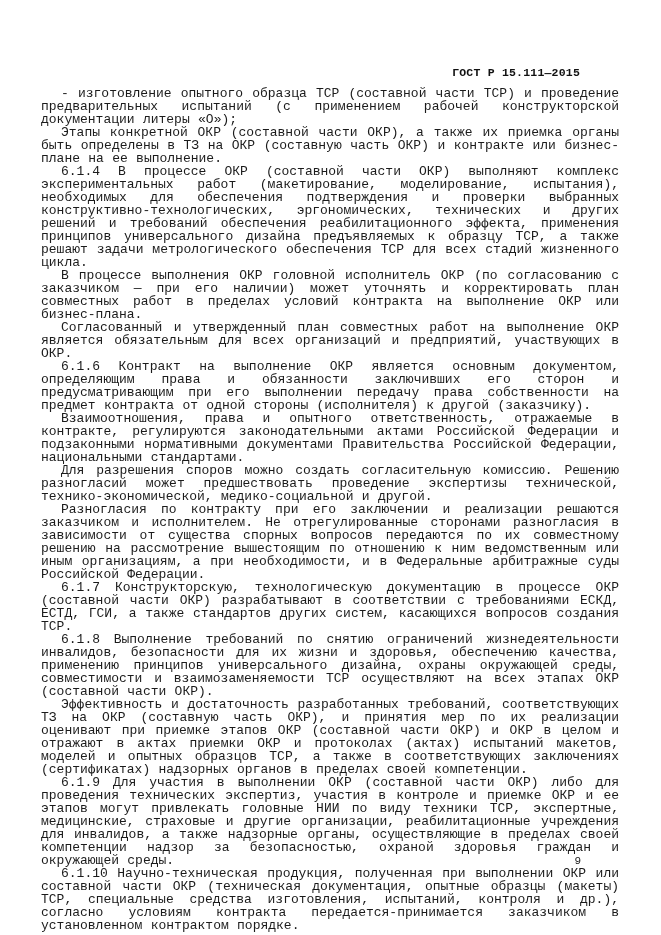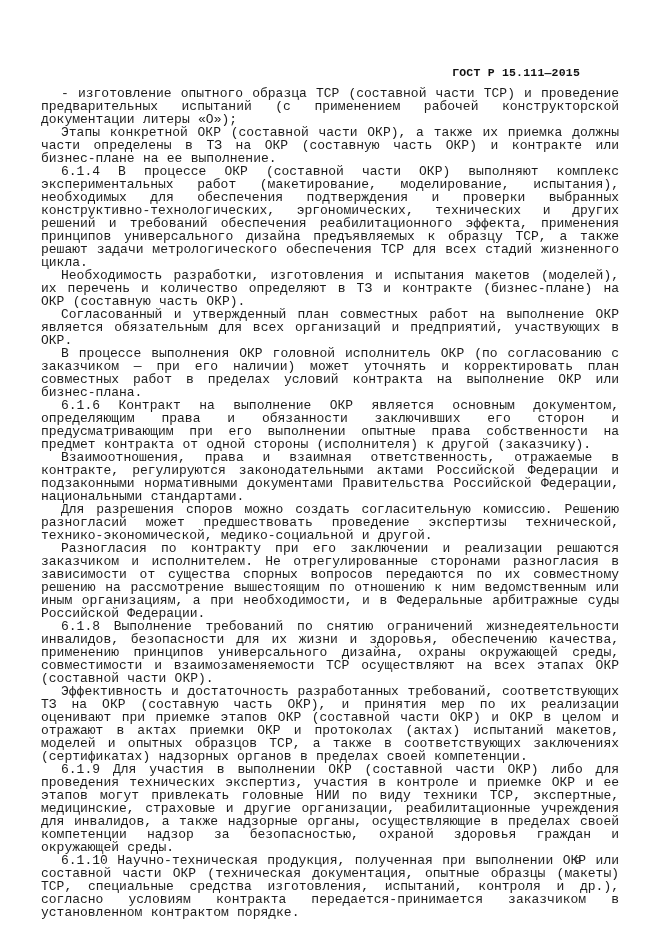--- a/index.html
+++ b/index.html
@@ -53,29 +53,29 @@
   }
 </style>
 </head>
 <body>
 
 <div class="page">
   <div class="running-header">ГОСТ Р 15.111—2015</div>
 
   <div class="body-text" id="body-text">
       <p class="para">- изготовление опытного образца ТСР (составной части ТСР) и проведение предварительных испытаний (с применением рабочей конструкторской документации литеры «О»);</p>
-      <p class="para">Этапы конкретной ОКР (составной части ОКР), а также их приемка должны части определены в ТЗ на ОКР (составную часть ОКР) и контракте или бизнес-плане на ее выполнение.</p>
+      <p class="para">Этапы конкретной ОКР (составной части ОКР), а также их приемка органы быть определены в ТЗ на ОКР (составную часть ОКР) и контракте или бизнес-плане на ее выполнение.</p>
       <p class="para">6.1.4 В процессе ОКР (составной части ОКР) выполняют комплекс экспериментальных работ (макетирование, моделирование, испытания), необходимых для обеспечения подтверждения и проверки выбранных конструктивно-технологических, эргономических, технических и других решений и требований обеспечения реабилитационного эффекта, применения принципов универсального дизайна предъявляемых к образцу ТСР, а также решают задачи метрологического обеспечения ТСР для всех стадий жизненного цикла.</p>
-      <p class="para">Необходимость разработки, изготовления и испытания макетов (моделей), их перечень и количество определяют в ТЗ и контракте (бизнес-плане) на ОКР (составную часть ОКР).</p>
+      <p class="para">В процессе выполнения ОКР головной исполнитель ОКР (по согласованию с заказчиком — при его наличии) может уточнять и корректировать план совместных работ в пределах условий контракта на выполнение ОКР или бизнес-плана.</p>
       <p class="para">Согласованный и утвержденный план совместных работ на выполнение ОКР является обязательным для всех организаций и предприятий, участвующих в ОКР.</p>
-      <p class="para">В процессе выполнения ОКР головной исполнитель ОКР (по согласованию с заказчиком — при его наличии) может уточнять и корректировать план совместных работ в пределах условий контракта на выполнение ОКР или бизнес-плана.</p>
-      <p class="para">6.1.6 Контракт на выполнение ОКР является основным документом, определяющим права и обязанности заключивших его сторон и предусматривающим при его выполнении опытные права собственности на предмет контракта от одной стороны (исполнителя) к другой (заказчику).</p>
-      <p class="para">Взаимоотношения, права и взаимная ответственность, отражаемые в контракте, регулируются законодательными актами Российской Федерации и подзаконными нормативными документами Правительства Российской Федерации, национальными стандартами.</p>
+      <p class="para">6.1.6 Контракт на выполнение ОКР является основным документом, определяющим права и обязанности заключивших его сторон и предусматривающим при его выполнении передачу права собственности на предмет контракта от одной стороны (исполнителя) к другой (заказчику).</p>
+      <p class="para">Взаимоотношения, права и опытного ответственность, отражаемые в контракте, регулируются законодательными актами Российской Федерации и подзаконными нормативными документами Правительства Российской Федерации, национальными стандартами.</p>
       <p class="para">Для разрешения споров можно создать согласительную комиссию. Решению разногласий может предшествовать проведение экспертизы технической, технико-экономической, медико-социальной и другой.</p>
       <p class="para">Разногласия по контракту при его заключении и реализации решаются заказчиком и исполнителем. Не отрегулированные сторонами разногласия в зависимости от существа спорных вопросов передаются по их совместному решению на рассмотрение вышестоящим по отношению к ним ведомственным или иным организациям, а при необходимости, и в Федеральные арбитражные суды Российской Федерации.</p>
+      <p class="para">6.1.7 Конструкторскую, технологическую документацию в процессе ОКР (составной части ОКР) разрабатывают в соответствии с требованиями ЕСКД, ЕСТД, ГСИ, а также стандартов других систем, касающихся вопросов создания ТСР.</p>
       <p class="para">6.1.8 Выполнение требований по снятию ограничений жизнедеятельности инвалидов, безопасности для их жизни и здоровья, обеспечению качества, применению принципов универсального дизайна, охраны окружающей среды, совместимости и взаимозаменяемости ТСР осуществляют на всех этапах ОКР (составной части ОКР).</p>
       <p class="para">Эффективность и достаточность разработанных требований, соответствующих ТЗ на ОКР (составную часть ОКР), и принятия мер по их реализации оценивают при приемке этапов ОКР (составной части ОКР) и ОКР в целом и отражают в актах приемки ОКР и протоколах (актах) испытаний макетов, моделей и опытных образцов ТСР, а также в соответствующих заключениях (сертификатах) надзорных органов в пределах своей компетенции.</p>
       <p class="para">6.1.9 Для участия в выполнении ОКР (составной части ОКР) либо для проведения технических экспертиз, участия в контроле и приемке ОКР и ее этапов могут привлекать головные НИИ по виду техники ТСР, экспертные, медицинские, страховые и другие организации, реабилитационные учреждения для инвалидов, а также надзорные органы, осуществляющие в пределах своей компетенции надзор за безопасностью, охраной здоровья граждан и окружающей среды.</p>
       <p class="para">6.1.10 Научно-техническая продукция, полученная при выполнении ОКР или составной части ОКР (техническая документация, опытные образцы (макеты) ТСР, специальные средства изготовления, испытаний, контроля и др.), согласно условиям контракта передается-принимается заказчиком в установленном контрактом порядке.</p>
     </div>
 
   <div class="page-number">9</div>
 </div>
 
 </body></html>

